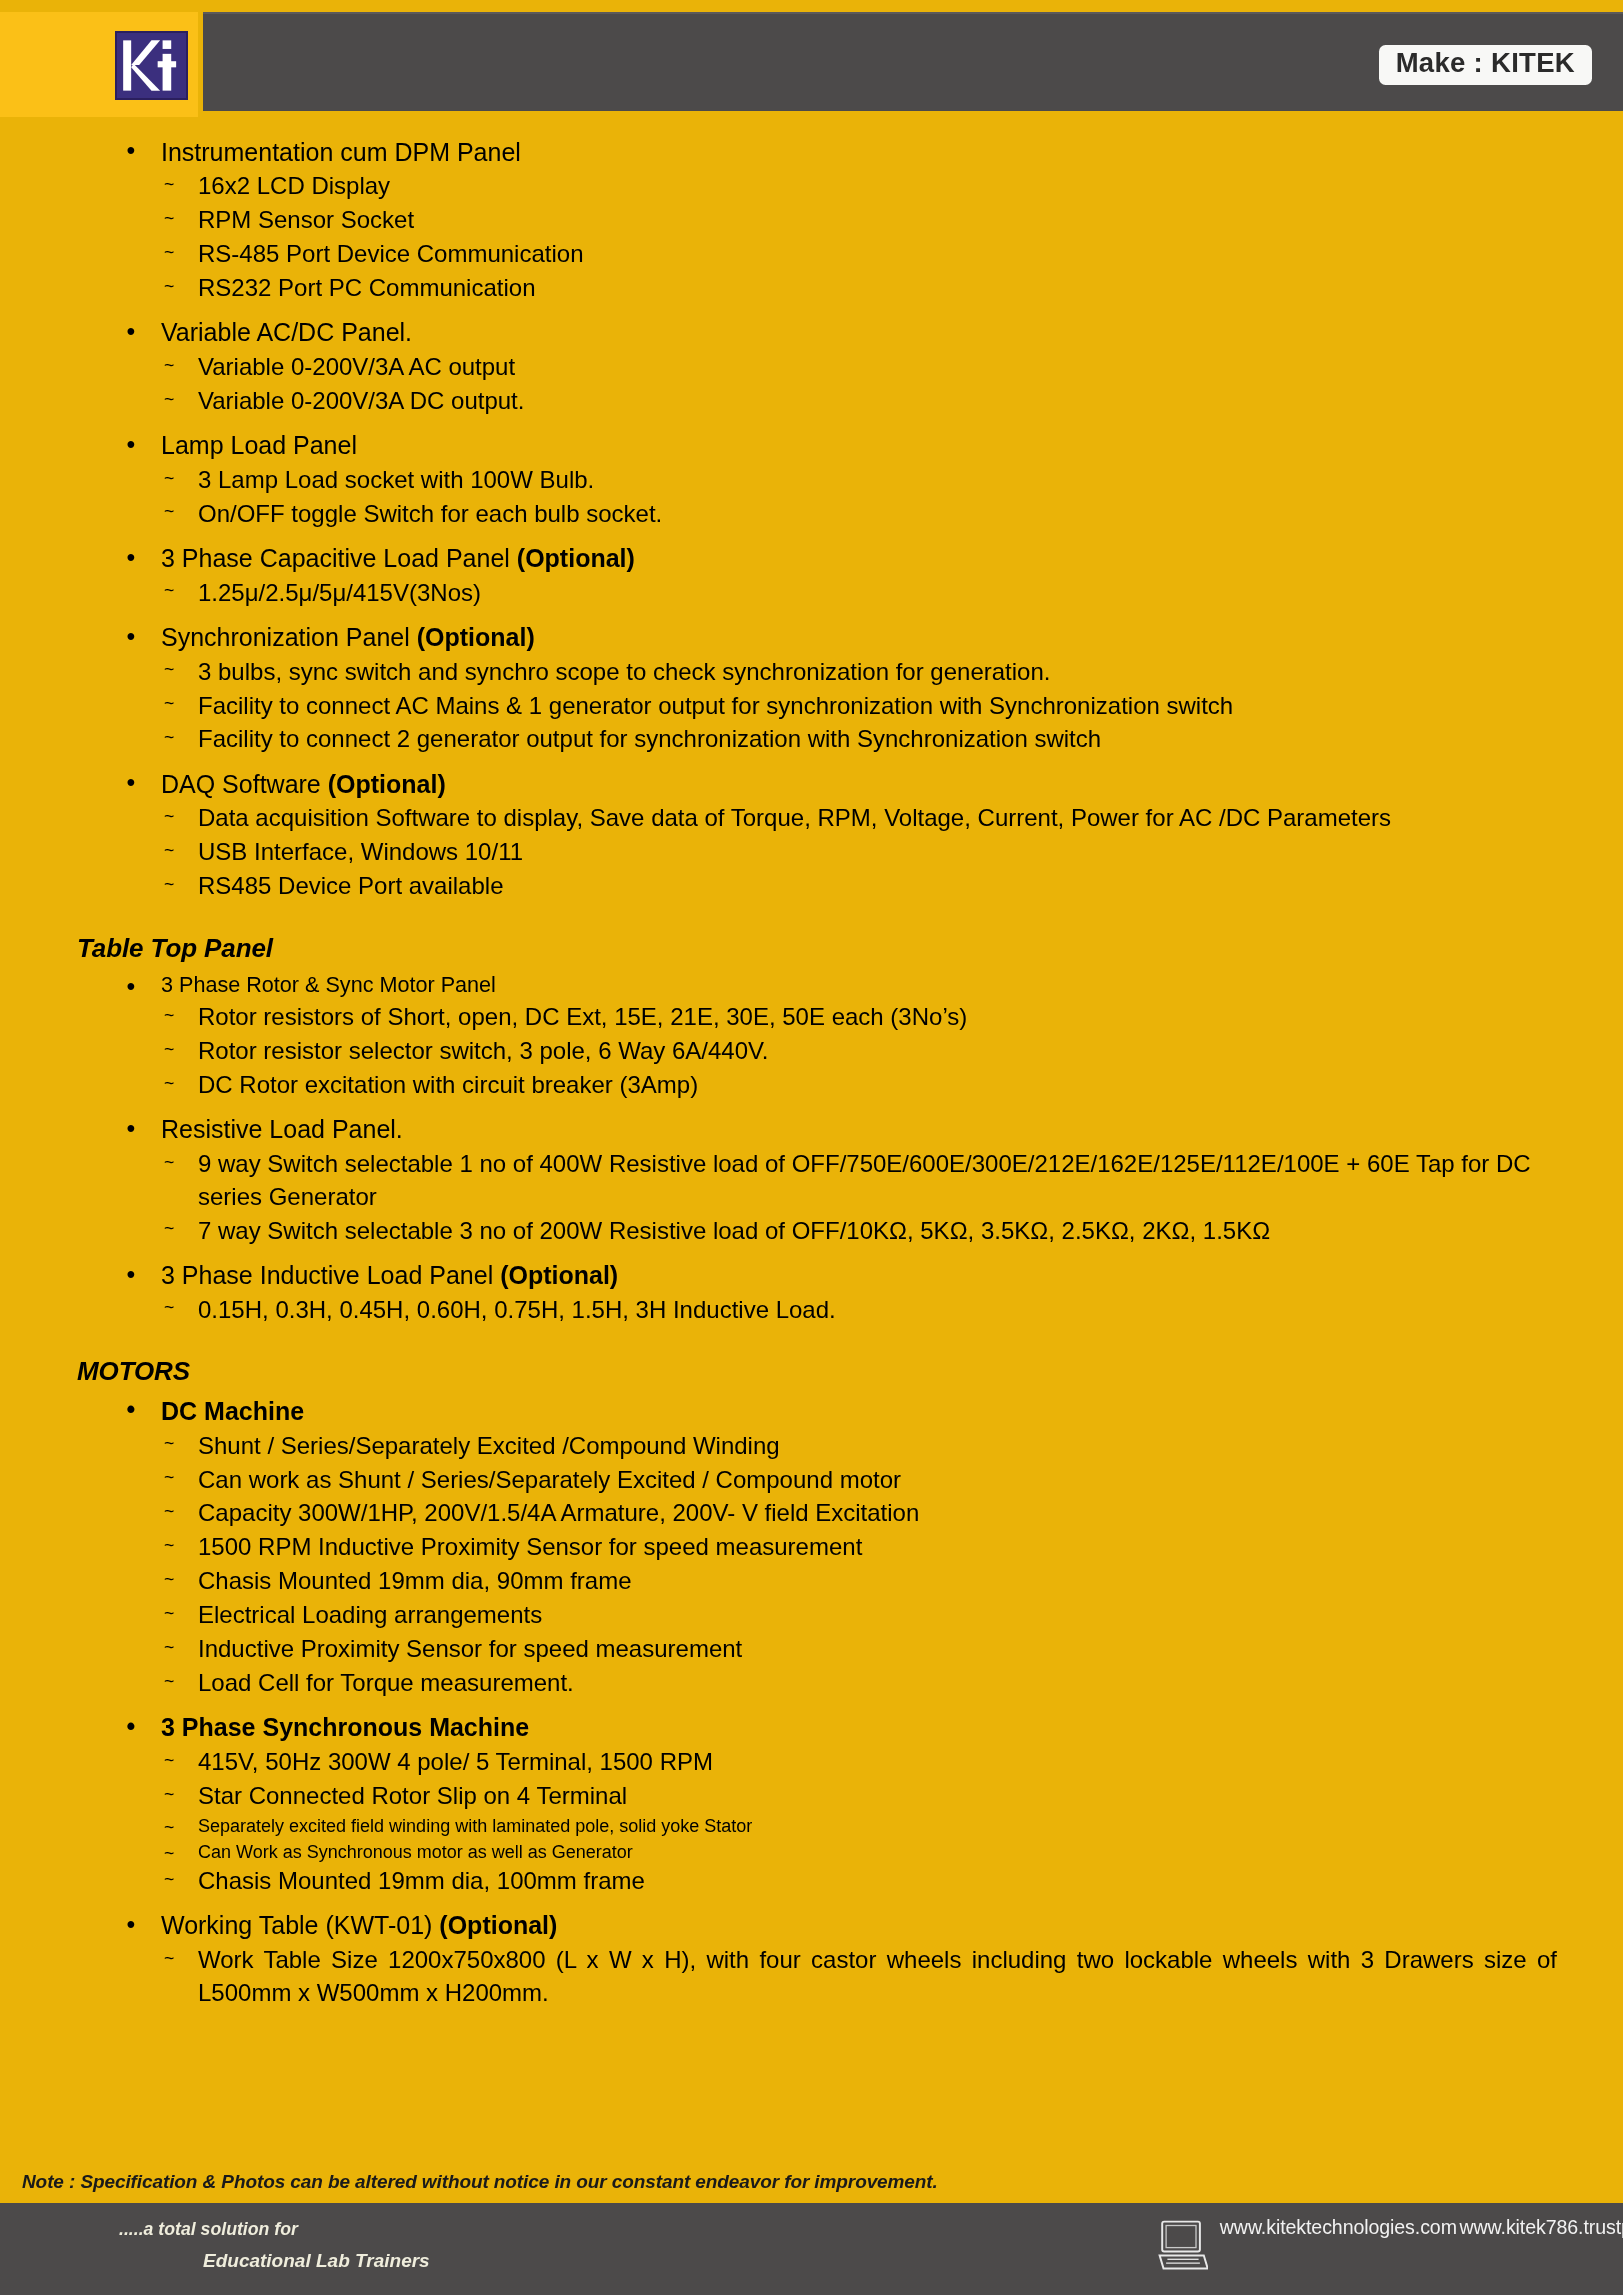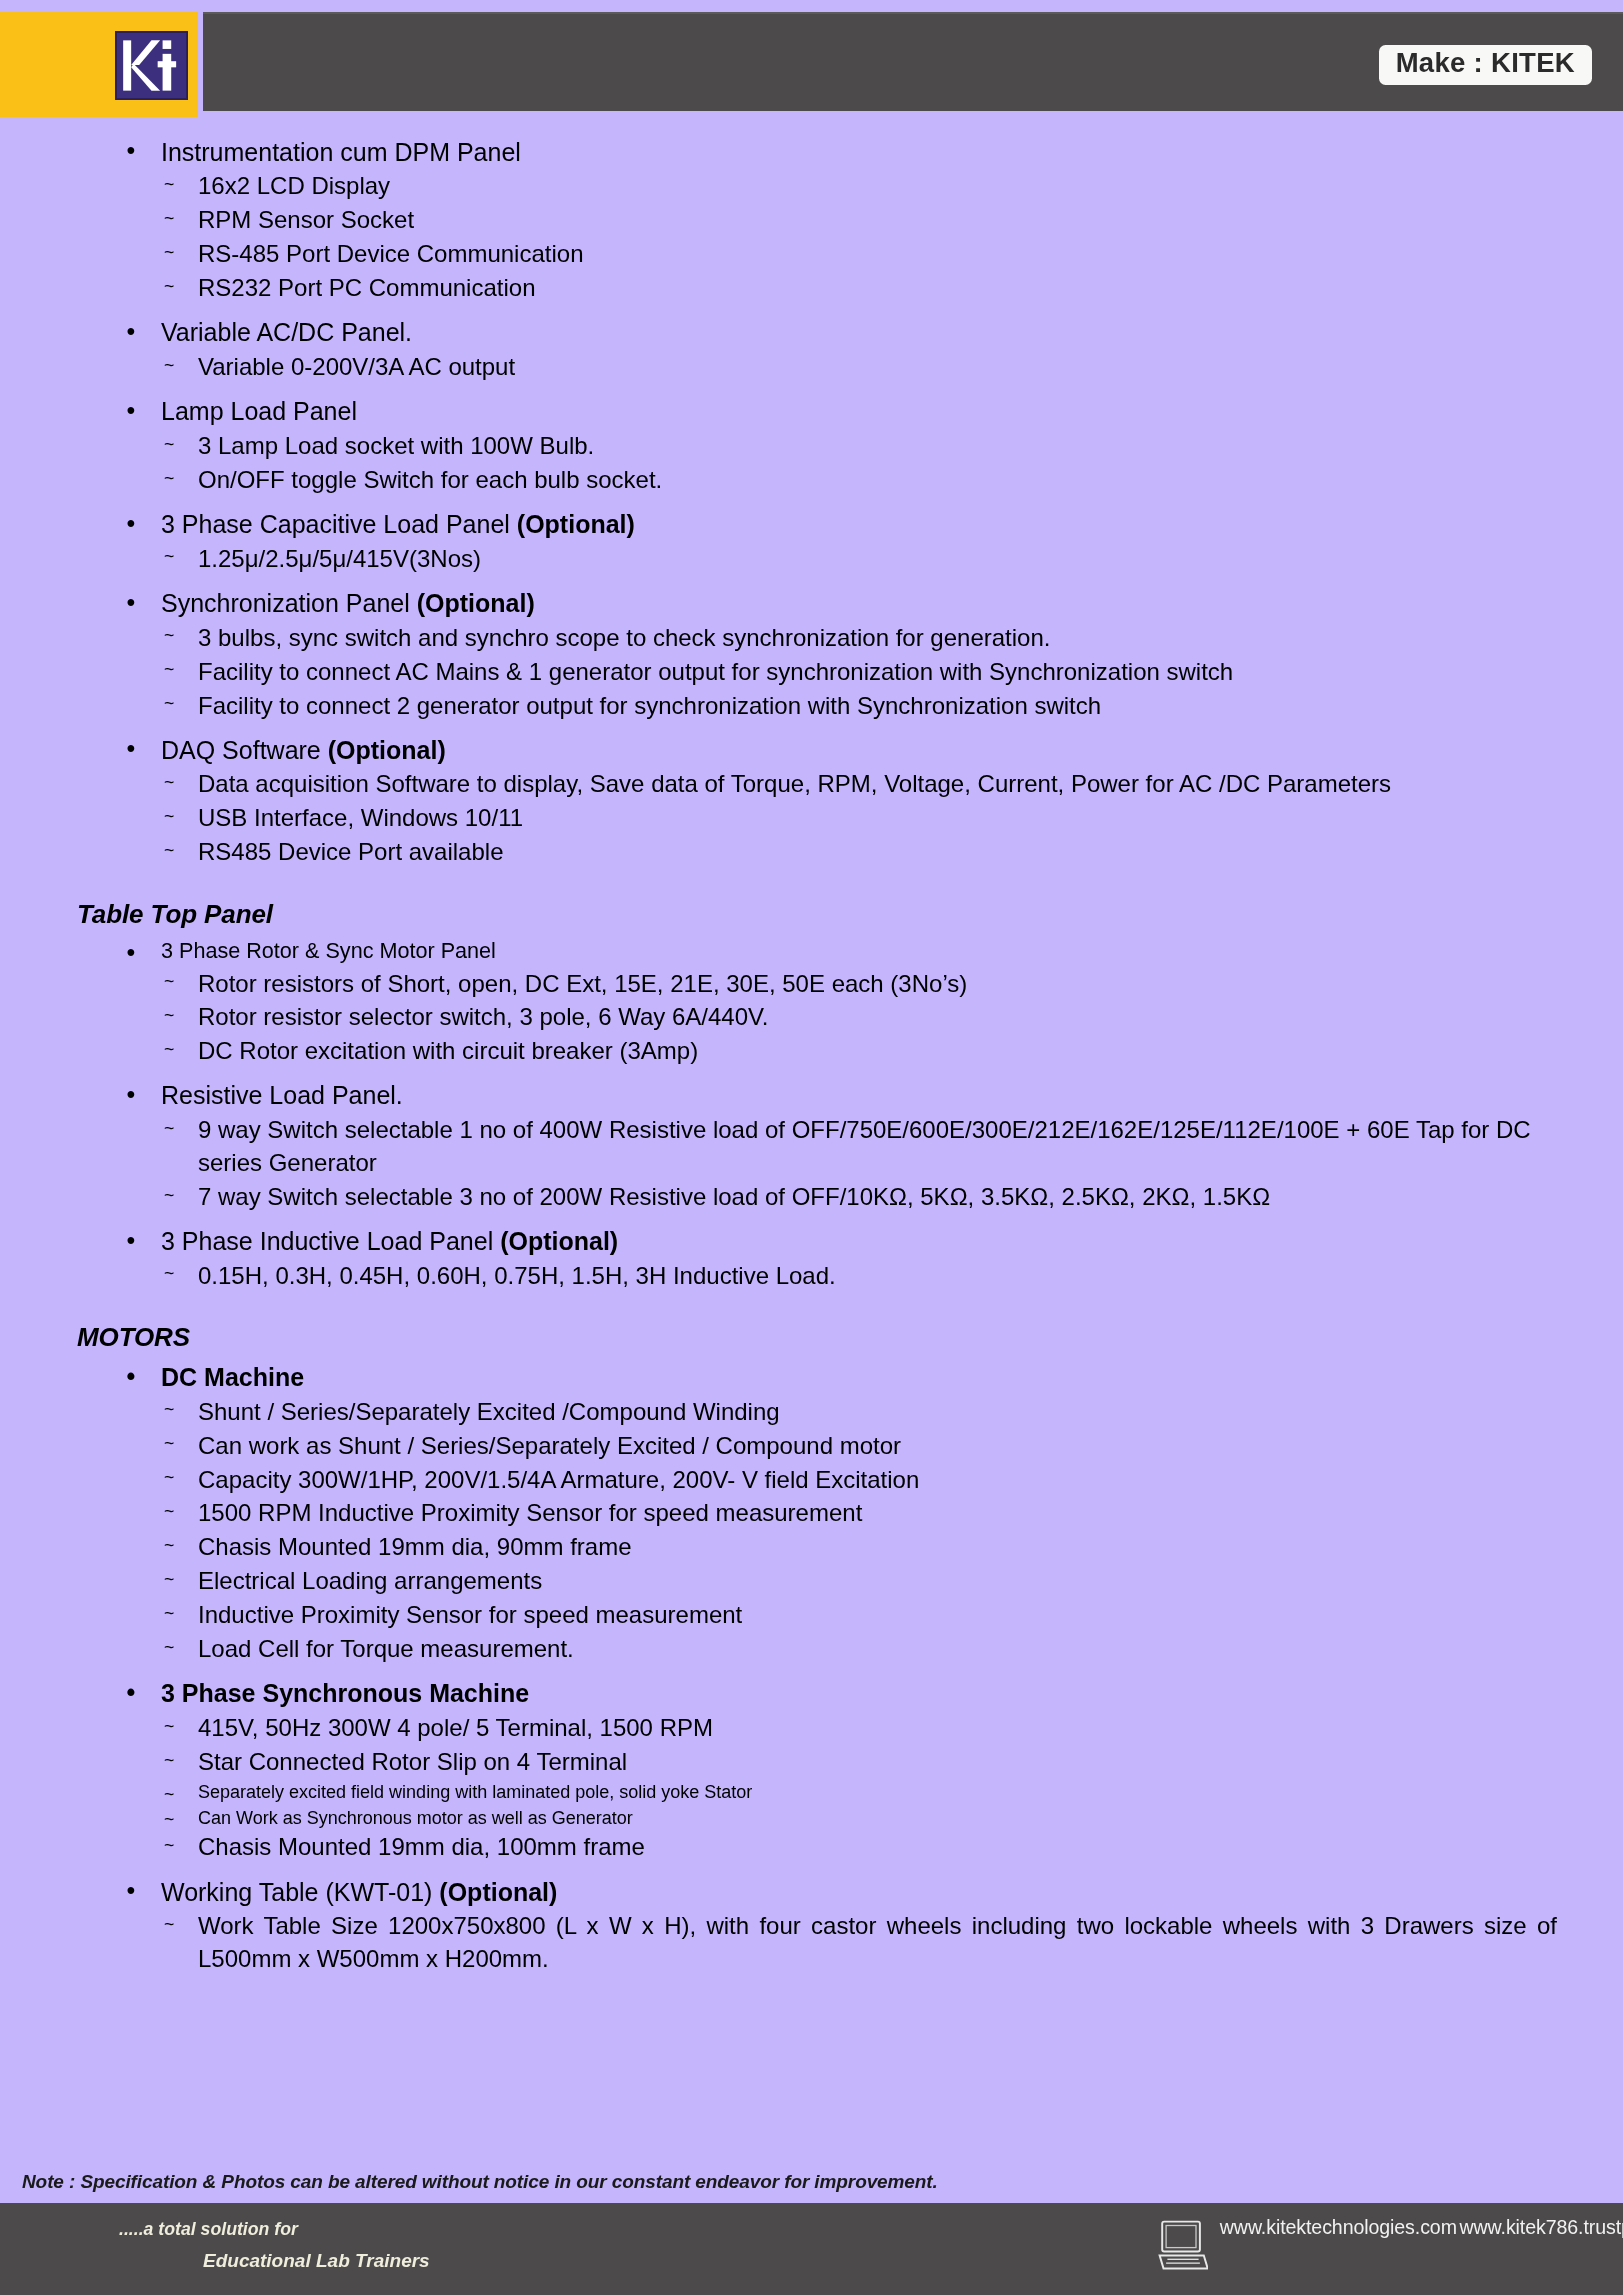--- a/index.html
+++ b/index.html
@@ -8,21 +8,21 @@
     width: 1623px;
     height: 2295px;
     background: #ffffff;
     font-family: "Liberation Sans", sans-serif;
     -webkit-font-smoothing: antialiased;
   }
   .page {
     position: relative;
     width: 1623px;
     height: 2295px;
-    background: #c4b5fd;
+    background: #eab308;
     overflow: hidden;
   }
 
   
   .header {
     position: absolute;
     top: 0; left: 0;
     width: 1623px;
     height: 118px;
   }
@@ -228,20 +228,21 @@
         <div class="l1">Instrumentation cum DPM Panel</div>
         <div class="l2">16x2 LCD Display</div>
         <div class="l2">RPM Sensor Socket</div>
         <div class="l2">RS-485 Port Device Communication</div>
         <div class="l2">RS232 Port PC Communication</div>
       </div>
 
       <div class="grp">
         <div class="l1">Variable AC/DC Panel.</div>
         <div class="l2">Variable 0-200V/3A AC output</div>
+        <div class="l2">Variable 0-200V/3A DC output.</div>
       </div>
 
       <div class="grp">
         <div class="l1">Lamp Load Panel</div>
         <div class="l2">3 Lamp Load socket with 100W Bulb.</div>
         <div class="l2">On/OFF toggle Switch for each bulb socket.</div>
       </div>
 
       <div class="grp">
         <div class="l1"><span>3 Phase Capacitive Load Panel </span><b>(Optional)</b></div>

